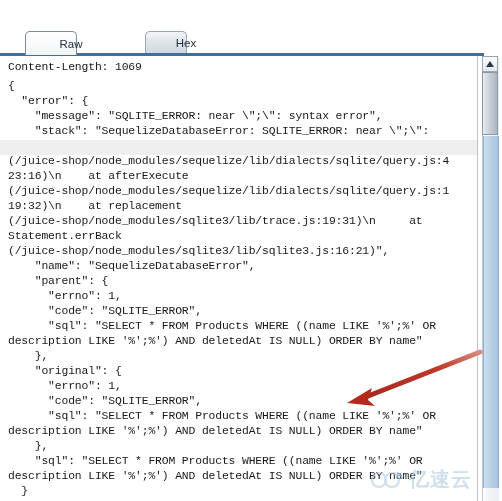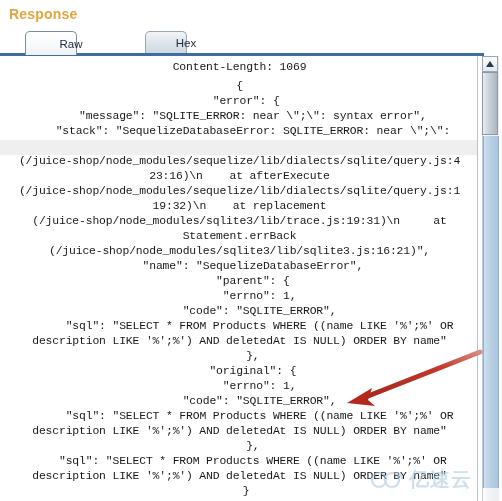--- a/index.html
+++ b/index.html
@@ -77,21 +77,20 @@
   #tab-hex     { left: 145px; width: 40px; text-align: right; }
 
   
   .panel {
     position: absolute;
     left: 0;
     top: 56px;
     width: 502px;
     height: 445px;
     background: #ffffff;
-    text-align: center;
   }
   .panel-inner {
     position: absolute;
     left: 0;
     top: 0;
     right: 24px;
     bottom: 0;
     overflow: hidden;
     background: #ffffff;
     border-right: 1px solid #b9c2cb;
@@ -203,21 +202,20 @@
     font-weight: bold;
     color: #a8c6de;
     letter-spacing: 1px;
   }
 </style>
 </head>
 <body>
 
 <div id="app">
 
-  <div class="response-title">Response</div>
 
   <div class="tabstrip">
     <div class="tabstrip-baseline"></div>
     <div class="tab selected" id="tab-raw">
       <span>Raw</span>
     </div>
     <div class="tab" id="tab-hex">
       <span>Hex</span>
     </div>
   </div>

